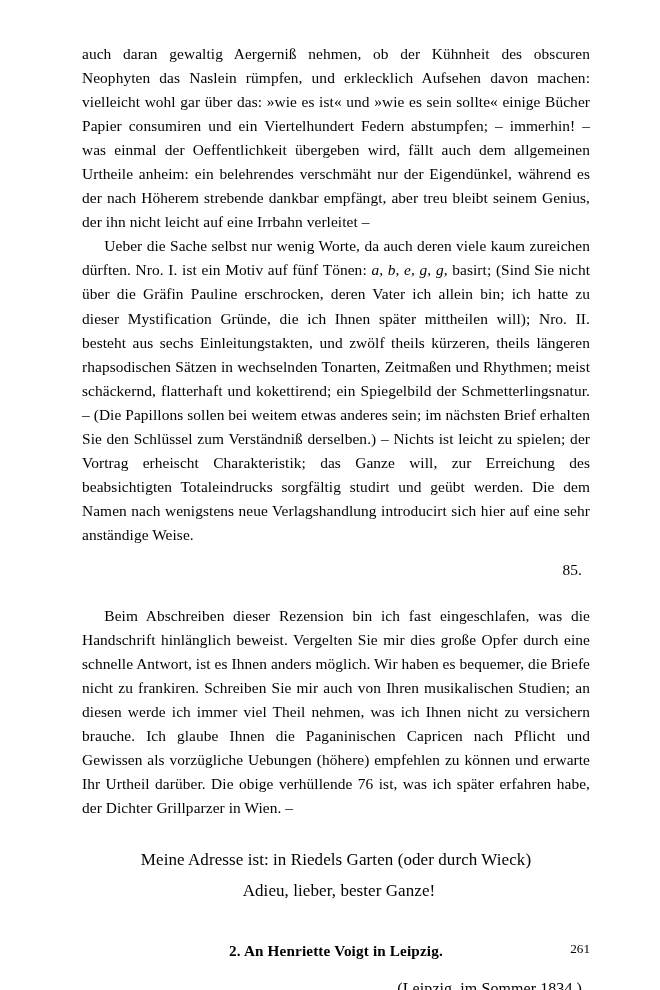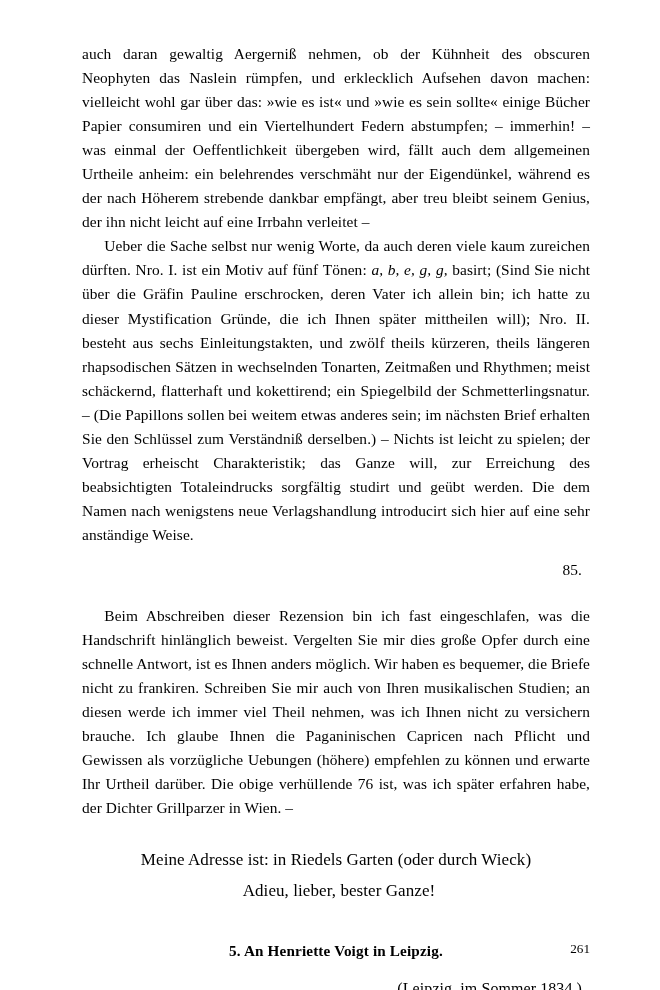--- a/index.html
+++ b/index.html
@@ -103,21 +103,21 @@
 
     <p class="para indent">Beim Abschreiben dieser Rezension bin ich fast eingeschlafen, was die Handschrift hinlänglich beweist. Vergelten Sie mir dies große Opfer durch eine schnelle Antwort, ist es Ihnen anders möglich. Wir haben es bequemer, die Briefe nicht zu frankiren. Schreiben Sie mir auch von Ihren musikalischen Studien; an diesen werde ich immer viel Theil nehmen, was ich Ihnen nicht zu versichern brauche. Ich glaube Ihnen die Paganinischen Capricen nach Pflicht und Gewissen als vorzügliche Uebungen (höhere) empfehlen zu können und erwarte Ihr Urtheil darüber. Die obige verhüllende 76 ist, was ich später erfahren habe, der Dichter Grillparzer in Wien. –</p>
 
     <div class="gap-md"></div>
 
     <p class="centered">Meine Adresse ist: in Riedels Garten (oder durch Wieck)</p>
     <p class="centered shift">Adieu, lieber, bester Ganze!</p>
 
     <div class="gap-lg"></div>
 
-    <p class="letter-heading">5. An Henriette Voigt in Leipzig.</p>
+    <p class="letter-heading">2. An Henriette Voigt in Leipzig.</p>
 
     <div class="gap-sm"></div>
 
     <p class="dateline">(Leipzig, im Sommer 1834.)</p>
 
     <div class="gap-md"></div>
 
   </div>
 
   <div class="page-number">261</div>

